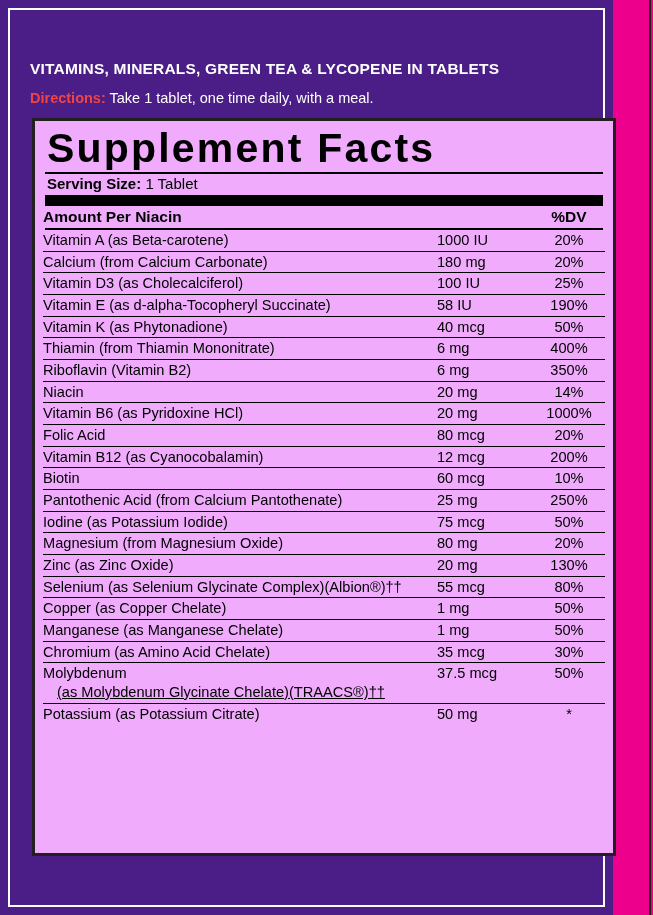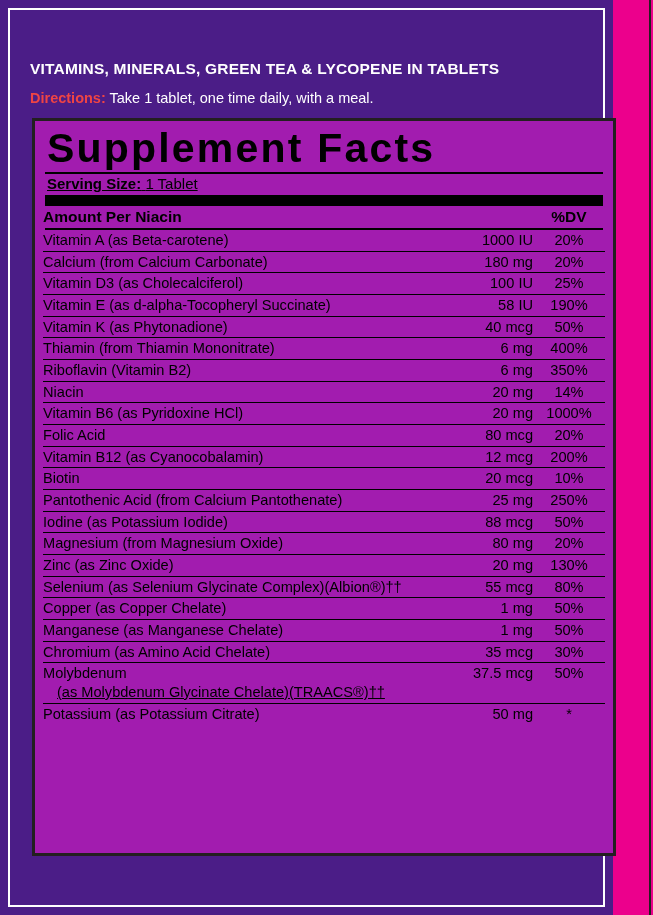--- a/index.html
+++ b/index.html
@@ -82,40 +82,39 @@
     font-weight: bold;
   }
 
   
   .facts-box {
     position: absolute;
     left: 32px;
     top: 118px;
     width: 584px;
     height: 738px;
-    background: #a21caf;
+    background: #f0abfc;
     border: 3px solid #231f20;
     box-sizing: border-box;
     padding: 0 8px;
   }
   .facts-title {
     font-family: "Liberation Sans", sans-serif;
     font-weight: bold;
     font-size: 41px;
     letter-spacing: 2.2px;
     line-height: 1.05;
     color: #000000;
     padding: 6px 2px 2px 4px;
     white-space: nowrap;
   }
   .serving-size {
     font-size: 15px;
     color: #000;
     padding: 1px 2px 3px 4px;
-    text-decoration: underline;
   }
   .serving-size b { font-weight: bold; }
 
   .rule-thick {
     height: 11px;
     background: #000;
     margin: 0 2px;
   }
   .rule-thin {
     height: 2px;
@@ -129,21 +128,21 @@
     font-size: 14.6px;
     color: #000;
     table-layout: fixed;
   }
   table.facts td {
     padding: 1px 0 1px 0;
     vertical-align: top;
     line-height: 1.28;
   }
   td.name { padding-left: 4px; }
-  td.amount { text-align: right; width: 96px; white-space: nowrap; padding-right: 8px; }
+  td.amount { text-align: left; width: 96px; white-space: nowrap; padding-right: 8px; }
   td.dv { text-align: center; width: 72px; white-space: nowrap; padding-right: 4px; }
 
   tr.row td { border-bottom: 1px solid #000; }
   tr.row:last-child td { border-bottom: none; }
 
   .hdr-row td {
     font-weight: bold;
     font-size: 15.5px;
     padding-bottom: 3px;
     padding-top: 2px;
@@ -247,31 +246,31 @@
             <td class="amount">80 mcg</td>
             <td class="dv">20%</td>
           </tr>
           <tr class="row">
             <td class="name">Vitamin B12 (as Cyanocobalamin)</td>
             <td class="amount">12 mcg</td>
             <td class="dv">200%</td>
           </tr>
           <tr class="row">
             <td class="name">Biotin</td>
-            <td class="amount">20 mcg</td>
+            <td class="amount">60 mcg</td>
             <td class="dv">10%</td>
           </tr>
           <tr class="row">
             <td class="name">Pantothenic Acid (from Calcium Pantothenate)</td>
             <td class="amount">25 mg</td>
             <td class="dv">250%</td>
           </tr>
           <tr class="row">
             <td class="name">Iodine (as Potassium Iodide)</td>
-            <td class="amount">88 mcg</td>
+            <td class="amount">75 mcg</td>
             <td class="dv">50%</td>
           </tr>
           <tr class="row">
             <td class="name">Magnesium (from Magnesium Oxide)</td>
             <td class="amount">80 mg</td>
             <td class="dv">20%</td>
           </tr>
           <tr class="row">
             <td class="name">Zinc (as Zinc Oxide)</td>
             <td class="amount">20 mg</td>

